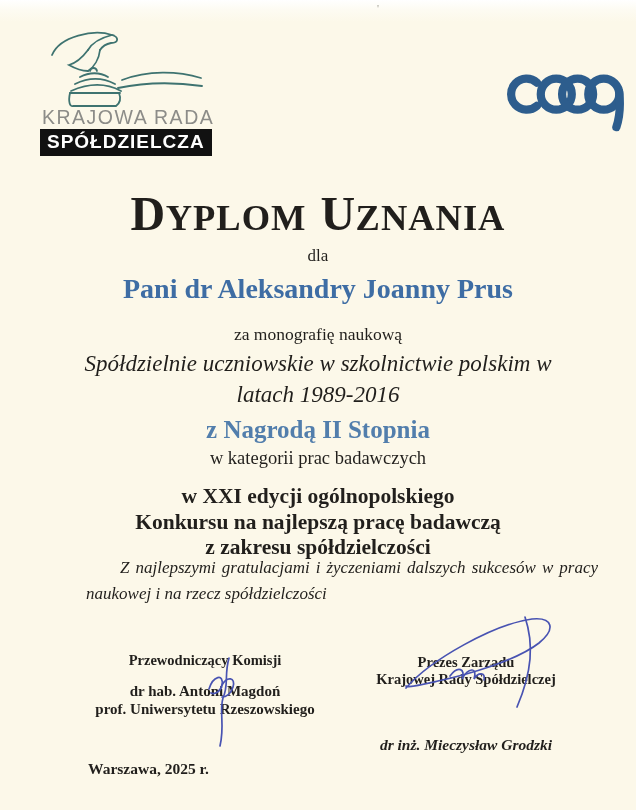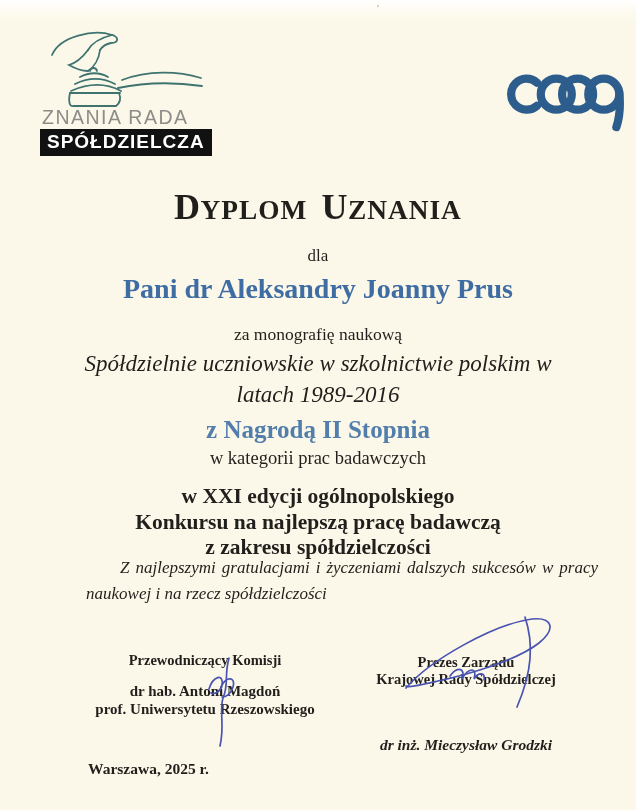--- a/index.html
+++ b/index.html
@@ -26,21 +26,21 @@
     background:#111111;color:#ffffff;
     font-size:19px;font-weight:bold;letter-spacing:1px;
     padding:2px 7px 3px 7px;display:inline-block;
   }
   .eagle{color:var(--logo-teal,#3e7370);}
   .coop{color:var(--coop-blue,#2d5d8d);}
   .ink{color:var(--ink-blue,#4853b2);pointer-events:none;}
 
   .stray-mark{font-size:11px;color:#9a978d;}
 
-  .title{font-size:36px;font-weight:bold;letter-spacing:0.5px;white-space:nowrap;}
+  .title{font-size:48px;font-weight:bold;letter-spacing:0.5px;white-space:nowrap;}
   .title .t-rest{font-size:0.76em;letter-spacing:1px;}
   .t-word + .t-word{margin-left:14px;}
 
   .dla{font-size:17px;}
   .recipient{font-size:28px;font-weight:bold;color:var(--accent-blue,#3e6da4);white-space:nowrap;}
   .intro{font-size:17.5px;}
   .mono{font-size:23px;font-style:italic;white-space:nowrap;}
   .prize{font-size:25px;font-weight:bold;color:var(--prize-blue,#527eac);}
   .category{font-size:18.5px;}
   .comp{font-size:21.5px;font-weight:bold;line-height:25.5px;}
@@ -70,21 +70,21 @@
     <path d="M64,22 C63,31 58,39 52,43"></path>
     <path d="M54,43 C55,39 60,39 61,43"></path>
     <path d="M44,49 C53,44 64,44 72,49"></path>
     <path d="M39,56 C53,49 66,49 79,56"></path>
     <path d="M35,63 C53,55 70,55 85,63"></path>
     <path d="M34,65 L84,65"></path>
     <path d="M34,65 C32,74 34,79 37,78 L80,78 C84,75 85,70 83,65"></path>
     <path d="M86,52 C112,42 142,43 165,50"></path>
     <path d="M82,60 C115,53 145,55 166,58"></path>
   </svg>
-  <div class="abs org-wordmark" style="left:42px;top:106px;">ZNANIA RADA</div>
+  <div class="abs org-wordmark" style="left:42px;top:106px;">KRAJOWA RADA</div>
   <div class="abs" style="left:40px;top:129px;text-align:center;">
     <span class="org-box">SPÓŁDZIELCZA</span>
   </div>
 
   <svg class="abs coop" style="left:502px;top:68px;" width="126" height="64" viewBox="0 0 130 66" fill="none" stroke="currentColor" stroke-width="8.5" stroke-linecap="round">
     <path d="M36,15 A16,16 0 1 0 36,39"></path>
     <circle cx="56" cy="27" r="16"></circle>
     <circle cx="78" cy="27" r="16"></circle>
     <circle cx="105" cy="27" r="16"></circle>
     <path d="M121,25 C122.5,40 121,52 118,61"></path>

